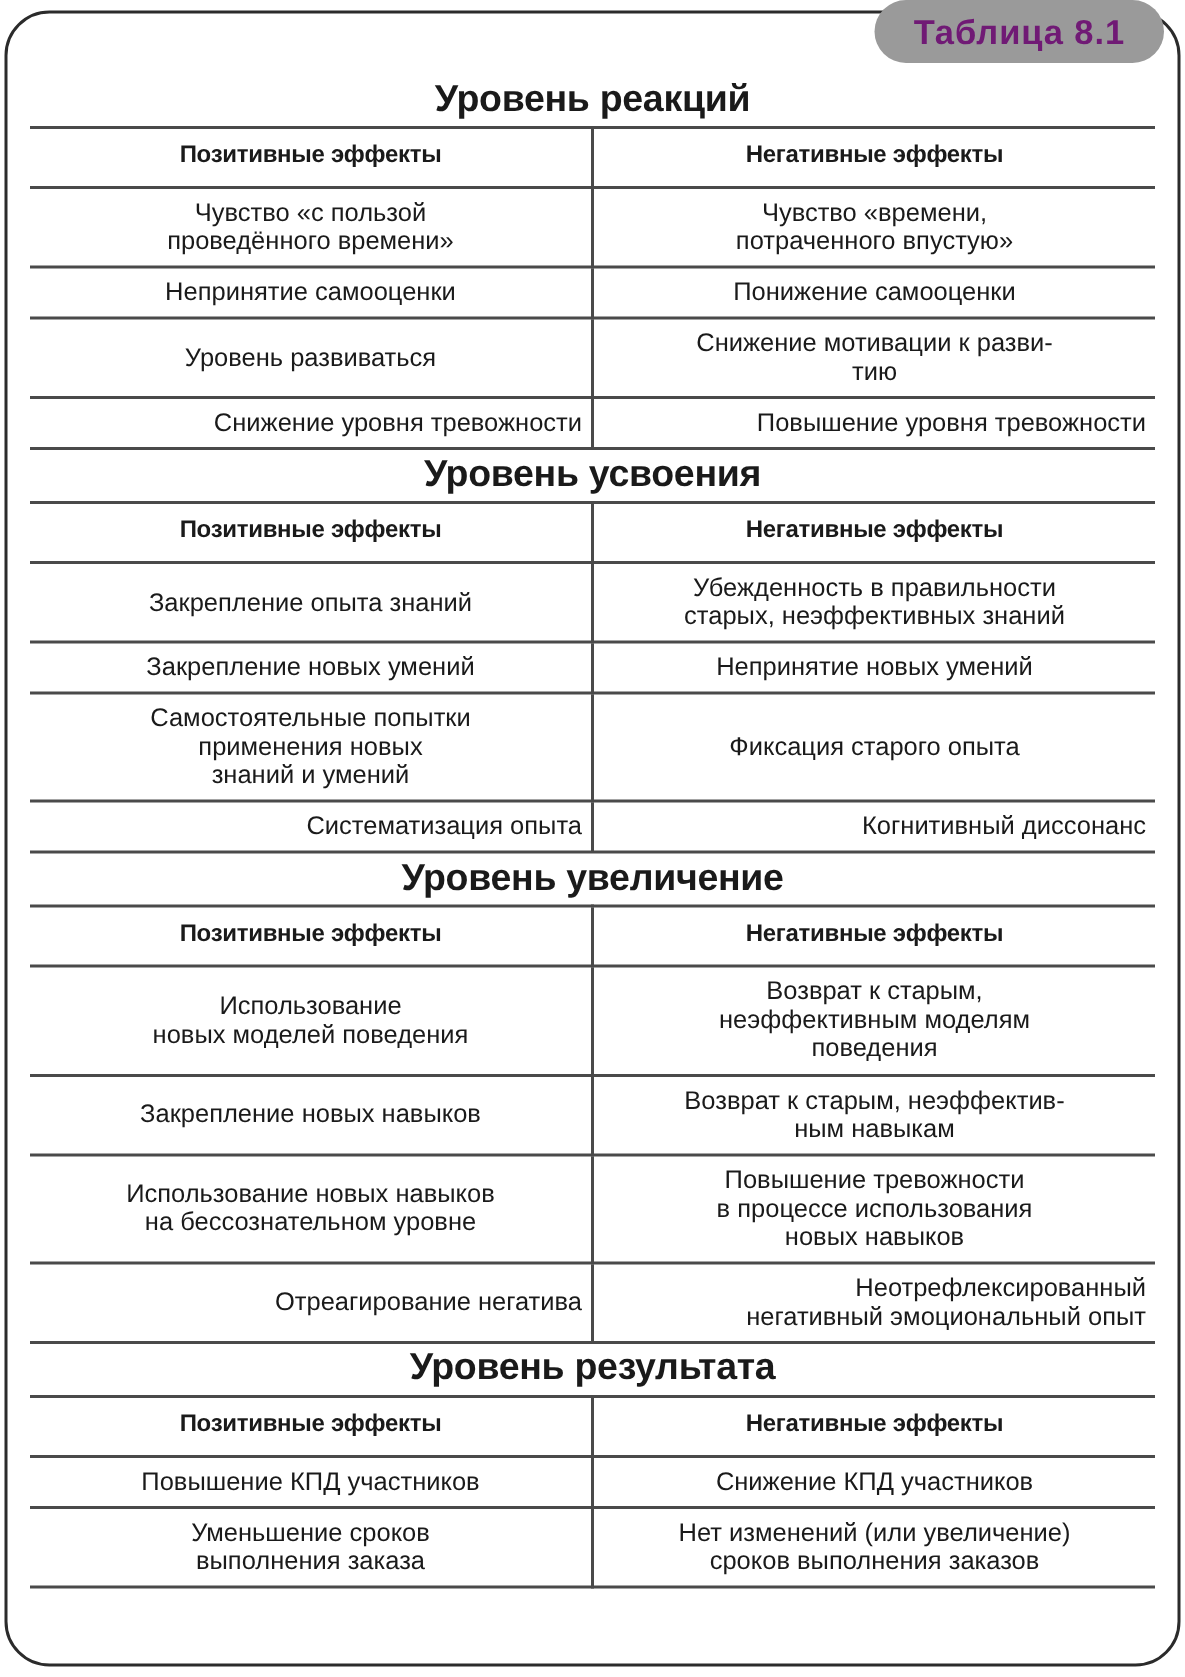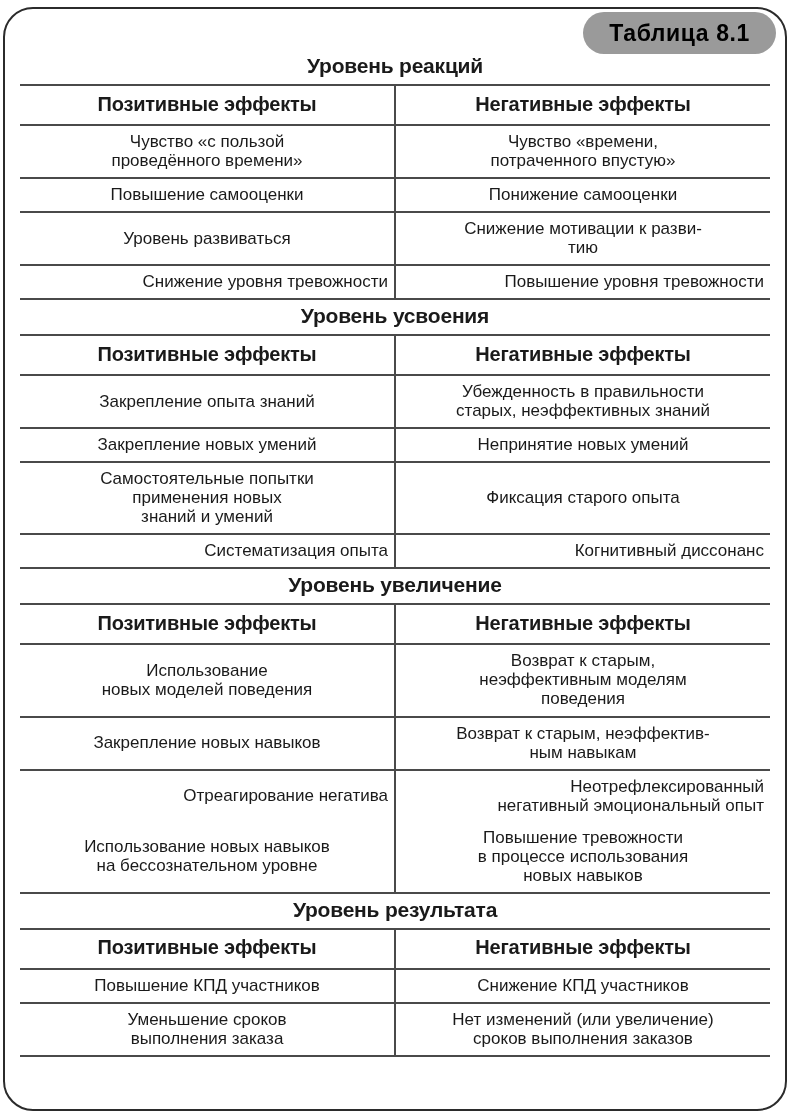--- a/index.html
+++ b/index.html
@@ -31,26 +31,26 @@
     box-sizing: border-box;
     border: 2.5px solid #2b2b2b;
     border-radius: 30px;
     background: #ffffff;
   }
 
   
   .badge {
     position: absolute;
     right: 14px;
-    top: 12px;
+    top: 0;
     height: 42px;
     padding: 0 26px;
     border-radius: 21px;
     background: #9a9a9a;
-    color: #000000;
+    color: #701a75;
     font-size: 23px;
     font-weight: bold;
     letter-spacing: 0.6px;
     line-height: 42px;
     white-space: nowrap;
     z-index: 5;
     text-align: center;
   }
 
   
@@ -70,37 +70,37 @@
 
   td {
     padding: 0;
     vertical-align: middle;
     text-align: center;
     border: 0;
   }
 
   
   tr.section-row td {
-    font-size: 21px;
+    font-size: 25px;
     font-weight: bold;
     letter-spacing: -0.2px;
     height: 30px;
     padding: 1px 0 3px 0;
     border-bottom: 2px solid #4a4a4a;
   }
   tr.section-row.first td {
     border-top: 0;
   }
   tr.section-row.later td {
     border-top: 2px solid #4a4a4a;
   }
 
   
   tr.colhead-row td {
-    font-size: 20px;
+    font-size: 16px;
     font-weight: bold;
     letter-spacing: -0.2px;
     height: 32px;
     padding: 2px 0 4px 0;
     border-bottom: 2px solid #4a4a4a;
   }
   tr.colhead-row td.left-col {
     border-right: 2px solid #4a4a4a;
   }
 
@@ -157,21 +157,21 @@
               <span class="cell-txt">Чувство «с пользой
 проведённого времени»</span>
             </td>
             <td class="right-col">
               <span class="cell-txt">Чувство «времени,
 потраченного впустую»</span>
             </td>
           </tr>
           <tr class="body-row">
             <td class="left-col">
-              <span class="cell-txt">Повышение самооценки</span>
+              <span class="cell-txt">Непринятие самооценки</span>
             </td>
             <td class="right-col">
               <span class="cell-txt">Понижение самооценки</span>
             </td>
           </tr>
           <tr class="body-row">
             <td class="left-col">
               <span class="cell-txt">Уровень развиваться</span>
             </td>
             <td class="right-col">
@@ -249,38 +249,38 @@
           </tr>
           <tr class="body-row">
             <td class="left-col">
               <span class="cell-txt">Закрепление новых навыков</span>
             </td>
             <td class="right-col">
               <span class="cell-txt">Возврат к старым, неэффектив-
 ным навыкам</span>
             </td>
           </tr>
-          <tr class="body-row last-in-section">
-            <td class="left-col">
-              <span class="cell-txt">Отреагирование негатива</span>
-            </td>
-            <td class="right-col">
-              <span class="cell-txt">Неотрефлексированный
-негативный эмоциональный опыт</span>
-            </td>
-          </tr>
           <tr class="body-row">
             <td class="left-col">
               <span class="cell-txt">Использование новых навыков
 на бессознательном уровне</span>
             </td>
             <td class="right-col">
               <span class="cell-txt">Повышение тревожности
 в процессе использования
 новых навыков</span>
+            </td>
+          </tr>
+          <tr class="body-row last-in-section">
+            <td class="left-col">
+              <span class="cell-txt">Отреагирование негатива</span>
+            </td>
+            <td class="right-col">
+              <span class="cell-txt">Неотрефлексированный
+негативный эмоциональный опыт</span>
             </td>
           </tr>
           <tr class="section-row later">
             <td colspan="2">Уровень результата</td>
           </tr>
           <tr class="colhead-row">
             <td class="left-col">Позитивные эффекты</td>
             <td class="right-col">Негативные эффекты</td>
           </tr>
           <tr class="body-row">

